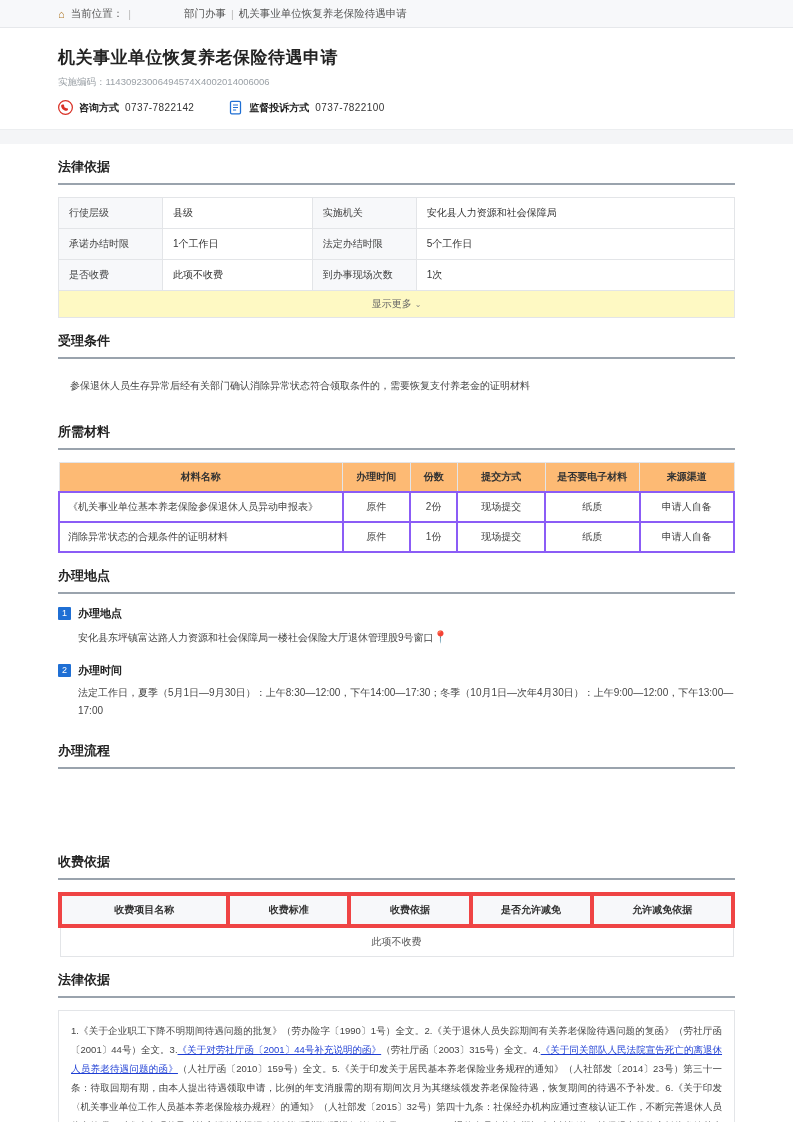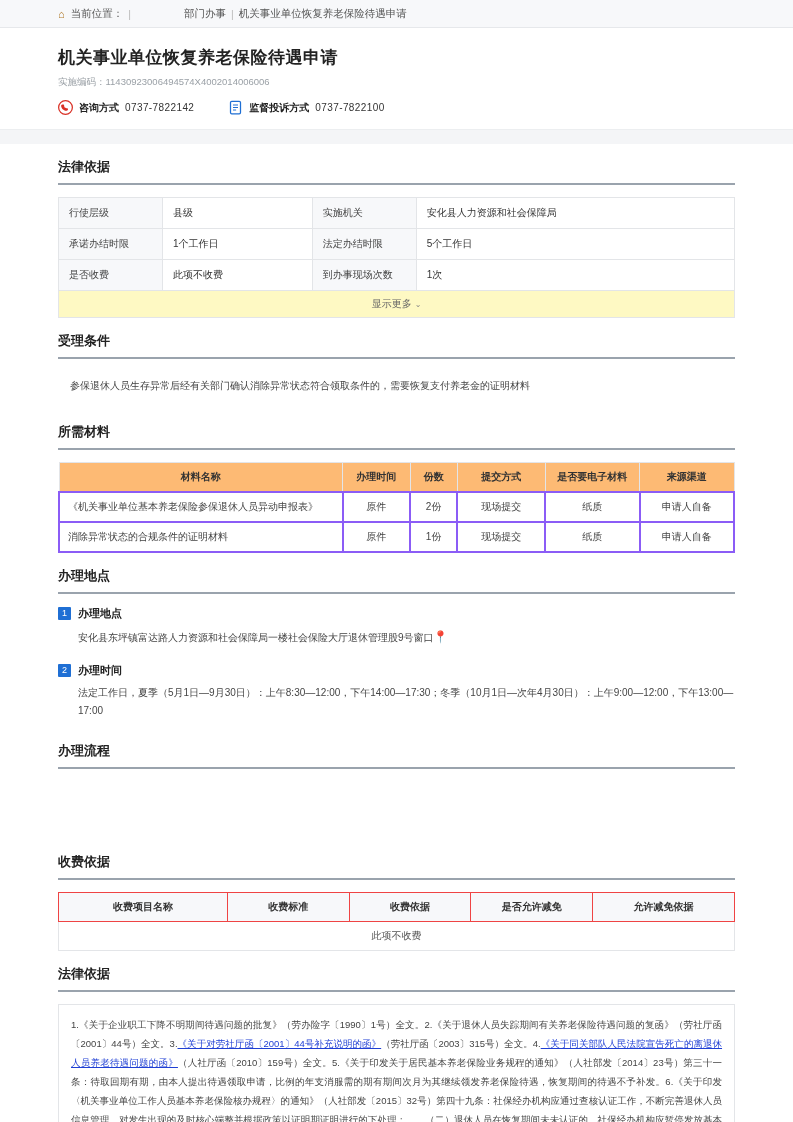--- a/index.html
+++ b/index.html
@@ -156,21 +156,21 @@
     flex-wrap: wrap;
   }
   .pin { font-size: 12px; }
 
   .flow-empty { height: 58px; }
 
   
   table.fee { width: 100%; border-collapse: collapse; font-size: 10px; }
   table.fee th {
     background: #f7f8fa;
-    border: 1px solid #ef4444;
+    border: 4px solid #ef4444;
     font-weight: bold;
     color: #333;
     padding: 7px 5px;
     text-align: center;
   }
   table.fee td {
     border: 1px solid #e3e5e8;
     padding: 7px 4px;
     color: #555;
     text-align: center;

